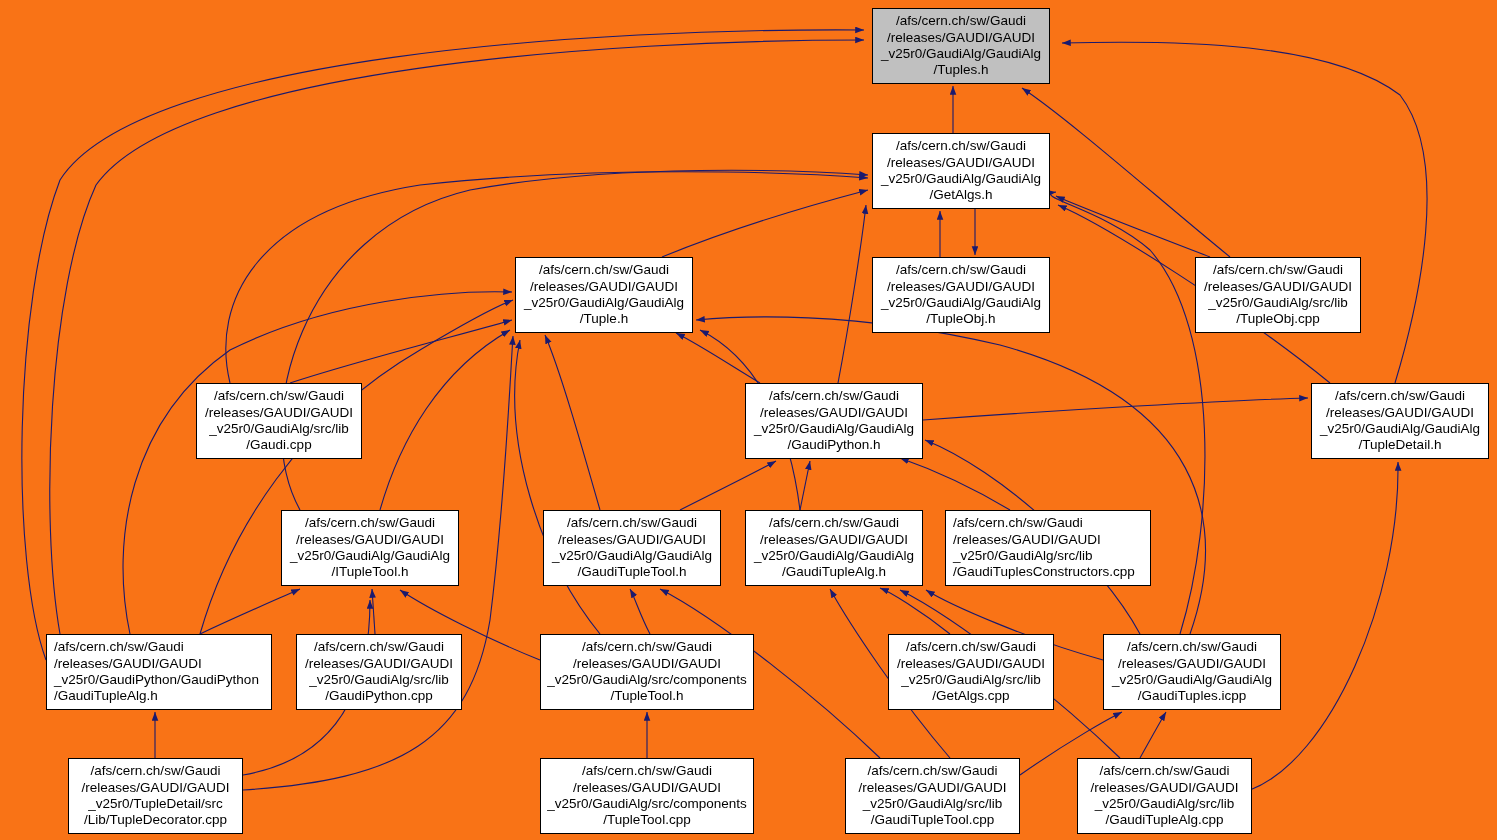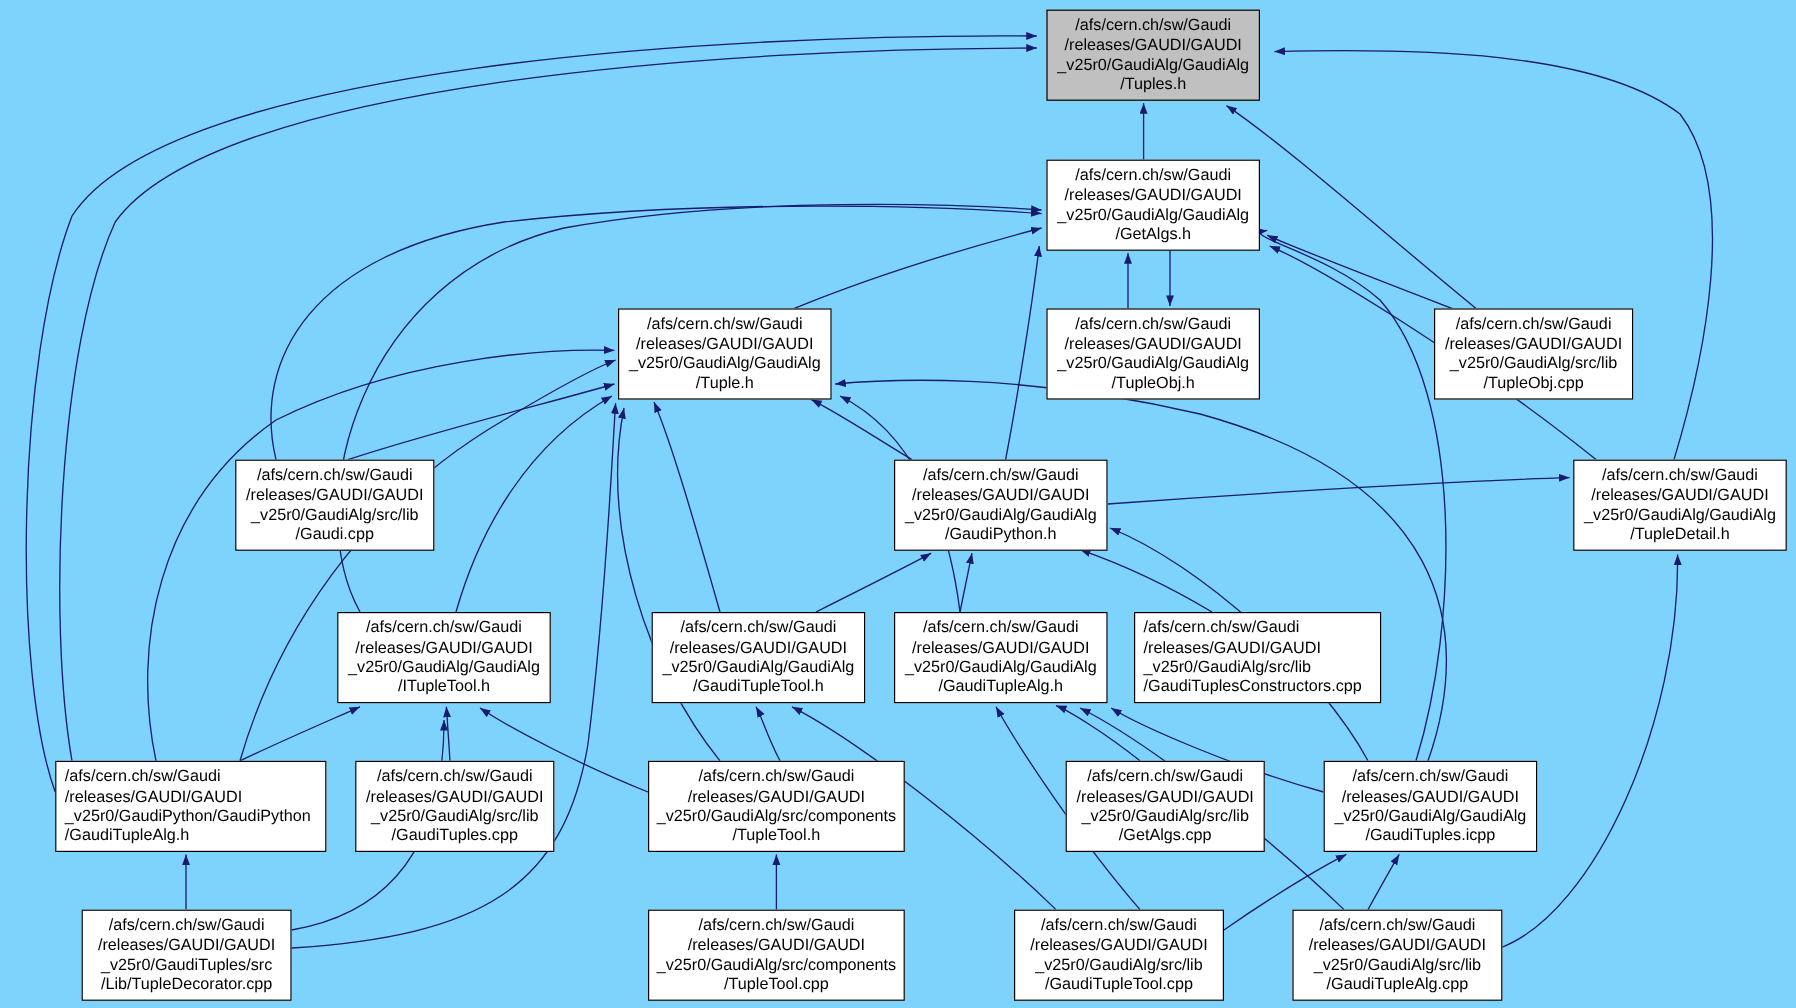--- a/index.html
+++ b/index.html
@@ -4,21 +4,21 @@
 <style>
   html, body {
     margin: 0;
     padding: 0;
     background: #ffffff;
   }
   #graph-root {
     position: relative;
     width: 1497px;
     height: 840px;
-    background: #7dd3fc;
+    background: #f97316;
     font-family: "Liberation Sans", sans-serif;
     overflow: hidden;
   }
   #edge-layer {
     position: absolute;
     left: 0;
     top: 0;
     width: 1497px;
     height: 840px;
     pointer-events: none;
@@ -124,23 +124,23 @@
       <div class="node" title="TuplePut.h" style="left: 872px; top: 257px; width: 178px; height: 76px;"><span class="line">/afs/cern.ch/sw/Gaudi</span><span class="line">/releases/GAUDI/GAUDI</span><span class="line">_v25r0/GaudiAlg/GaudiAlg</span><span class="line">/TupleObj.h</span></div>
       <div class="node" title="TupleObj.cpp" style="left: 1195px; top: 257px; width: 166px; height: 76px;"><span class="line">/afs/cern.ch/sw/Gaudi</span><span class="line">/releases/GAUDI/GAUDI</span><span class="line">_v25r0/GaudiAlg/src/lib</span><span class="line">/TupleObj.cpp</span></div>
       <div class="node" title="Tuple.cpp" style="left: 196px; top: 383px; width: 166px; height: 76px;"><span class="line">/afs/cern.ch/sw/Gaudi</span><span class="line">/releases/GAUDI/GAUDI</span><span class="line">_v25r0/GaudiAlg/src/lib</span><span class="line">/Gaudi.cpp</span></div>
       <div class="node" title="GaudiTuples.h" style="left: 745px; top: 383px; width: 178px; height: 76px;"><span class="line">/afs/cern.ch/sw/Gaudi</span><span class="line">/releases/GAUDI/GAUDI</span><span class="line">_v25r0/GaudiAlg/GaudiAlg</span><span class="line">/GaudiPython.h</span></div>
       <div class="node" title="TupleDetail.h" style="left: 1311px; top: 383px; width: 178px; height: 76px;"><span class="line">/afs/cern.ch/sw/Gaudi</span><span class="line">/releases/GAUDI/GAUDI</span><span class="line">_v25r0/GaudiAlg/GaudiAlg</span><span class="line">/TupleDetail.h</span></div>
       <div class="node" title="ITupleTool.h" style="left: 281px; top: 510px; width: 178px; height: 76px;"><span class="line">/afs/cern.ch/sw/Gaudi</span><span class="line">/releases/GAUDI/GAUDI</span><span class="line">_v25r0/GaudiAlg/GaudiAlg</span><span class="line">/ITupleTool.h</span></div>
       <div class="node" title="GaudiTupleTool.h" style="left: 543px; top: 510px; width: 178px; height: 76px;"><span class="line">/afs/cern.ch/sw/Gaudi</span><span class="line">/releases/GAUDI/GAUDI</span><span class="line">_v25r0/GaudiAlg/GaudiAlg</span><span class="line">/GaudiTupleTool.h</span></div>
       <div class="node" title="GaudiTupleAlg.h" style="left: 745px; top: 510px; width: 178px; height: 76px;"><span class="line">/afs/cern.ch/sw/Gaudi</span><span class="line">/releases/GAUDI/GAUDI</span><span class="line">_v25r0/GaudiAlg/GaudiAlg</span><span class="line">/GaudiTupleAlg.h</span></div>
       <div class="node leftalign" title="GaudiTuplesConstructors.cpp" style="left: 945px; top: 510px; width: 206px; height: 76px;"><span class="line">/afs/cern.ch/sw/Gaudi</span><span class="line">/releases/GAUDI/GAUDI</span><span class="line">_v25r0/GaudiAlg/src/lib</span><span class="line">/GaudiTuplesConstructors.cpp</span></div>
       <div class="node leftalign" title="TupleDecorator.h" style="left: 46px; top: 634px; width: 226px; height: 76px;"><span class="line">/afs/cern.ch/sw/Gaudi</span><span class="line">/releases/GAUDI/GAUDI</span><span class="line">_v25r0/GaudiPython/GaudiPython</span><span class="line">/GaudiTupleAlg.h</span></div>
-      <div class="node" title="ITupleTool.cpp" style="left: 296px; top: 634px; width: 166px; height: 76px;"><span class="line">/afs/cern.ch/sw/Gaudi</span><span class="line">/releases/GAUDI/GAUDI</span><span class="line">_v25r0/GaudiAlg/src/lib</span><span class="line">/GaudiTuples.cpp</span></div>
+      <div class="node" title="ITupleTool.cpp" style="left: 296px; top: 634px; width: 166px; height: 76px;"><span class="line">/afs/cern.ch/sw/Gaudi</span><span class="line">/releases/GAUDI/GAUDI</span><span class="line">_v25r0/GaudiAlg/src/lib</span><span class="line">/GaudiPython.cpp</span></div>
       <div class="node" title="components/TupleTool.h" style="left: 540px; top: 634px; width: 214px; height: 76px;"><span class="line">/afs/cern.ch/sw/Gaudi</span><span class="line">/releases/GAUDI/GAUDI</span><span class="line">_v25r0/GaudiAlg/src/components</span><span class="line">/TupleTool.h</span></div>
       <div class="node" title="GetAlgs.cpp" style="left: 888px; top: 634px; width: 166px; height: 76px;"><span class="line">/afs/cern.ch/sw/Gaudi</span><span class="line">/releases/GAUDI/GAUDI</span><span class="line">_v25r0/GaudiAlg/src/lib</span><span class="line">/GetAlgs.cpp</span></div>
       <div class="node" title="GaudiTuples.icpp" style="left: 1103px; top: 634px; width: 178px; height: 76px;"><span class="line">/afs/cern.ch/sw/Gaudi</span><span class="line">/releases/GAUDI/GAUDI</span><span class="line">_v25r0/GaudiAlg/GaudiAlg</span><span class="line">/GaudiTuples.icpp</span></div>
-      <div class="node" title="TupleDecorator.cpp" style="left: 68px; top: 758px; width: 175px; height: 76px;"><span class="line">/afs/cern.ch/sw/Gaudi</span><span class="line">/releases/GAUDI/GAUDI</span><span class="line">_v25r0/GaudiTuples/src</span><span class="line">/Lib/TupleDecorator.cpp</span></div>
+      <div class="node" title="TupleDecorator.cpp" style="left: 68px; top: 758px; width: 175px; height: 76px;"><span class="line">/afs/cern.ch/sw/Gaudi</span><span class="line">/releases/GAUDI/GAUDI</span><span class="line">_v25r0/TupleDetail/src</span><span class="line">/Lib/TupleDecorator.cpp</span></div>
       <div class="node" title="components/TupleTool.cpp" style="left: 540px; top: 758px; width: 214px; height: 76px;"><span class="line">/afs/cern.ch/sw/Gaudi</span><span class="line">/releases/GAUDI/GAUDI</span><span class="line">_v25r0/GaudiAlg/src/components</span><span class="line">/TupleTool.cpp</span></div>
       <div class="node" title="GaudiTupleTool.cpp" style="left: 845px; top: 758px; width: 175px; height: 76px;"><span class="line">/afs/cern.ch/sw/Gaudi</span><span class="line">/releases/GAUDI/GAUDI</span><span class="line">_v25r0/GaudiAlg/src/lib</span><span class="line">/GaudiTupleTool.cpp</span></div>
       <div class="node" title="GaudiTupleAlg.cpp" style="left: 1077px; top: 758px; width: 175px; height: 76px;"><span class="line">/afs/cern.ch/sw/Gaudi</span><span class="line">/releases/GAUDI/GAUDI</span><span class="line">_v25r0/GaudiAlg/src/lib</span><span class="line">/GaudiTupleAlg.cpp</span></div>
     </div>
 
 </div>
 
 </body></html>

